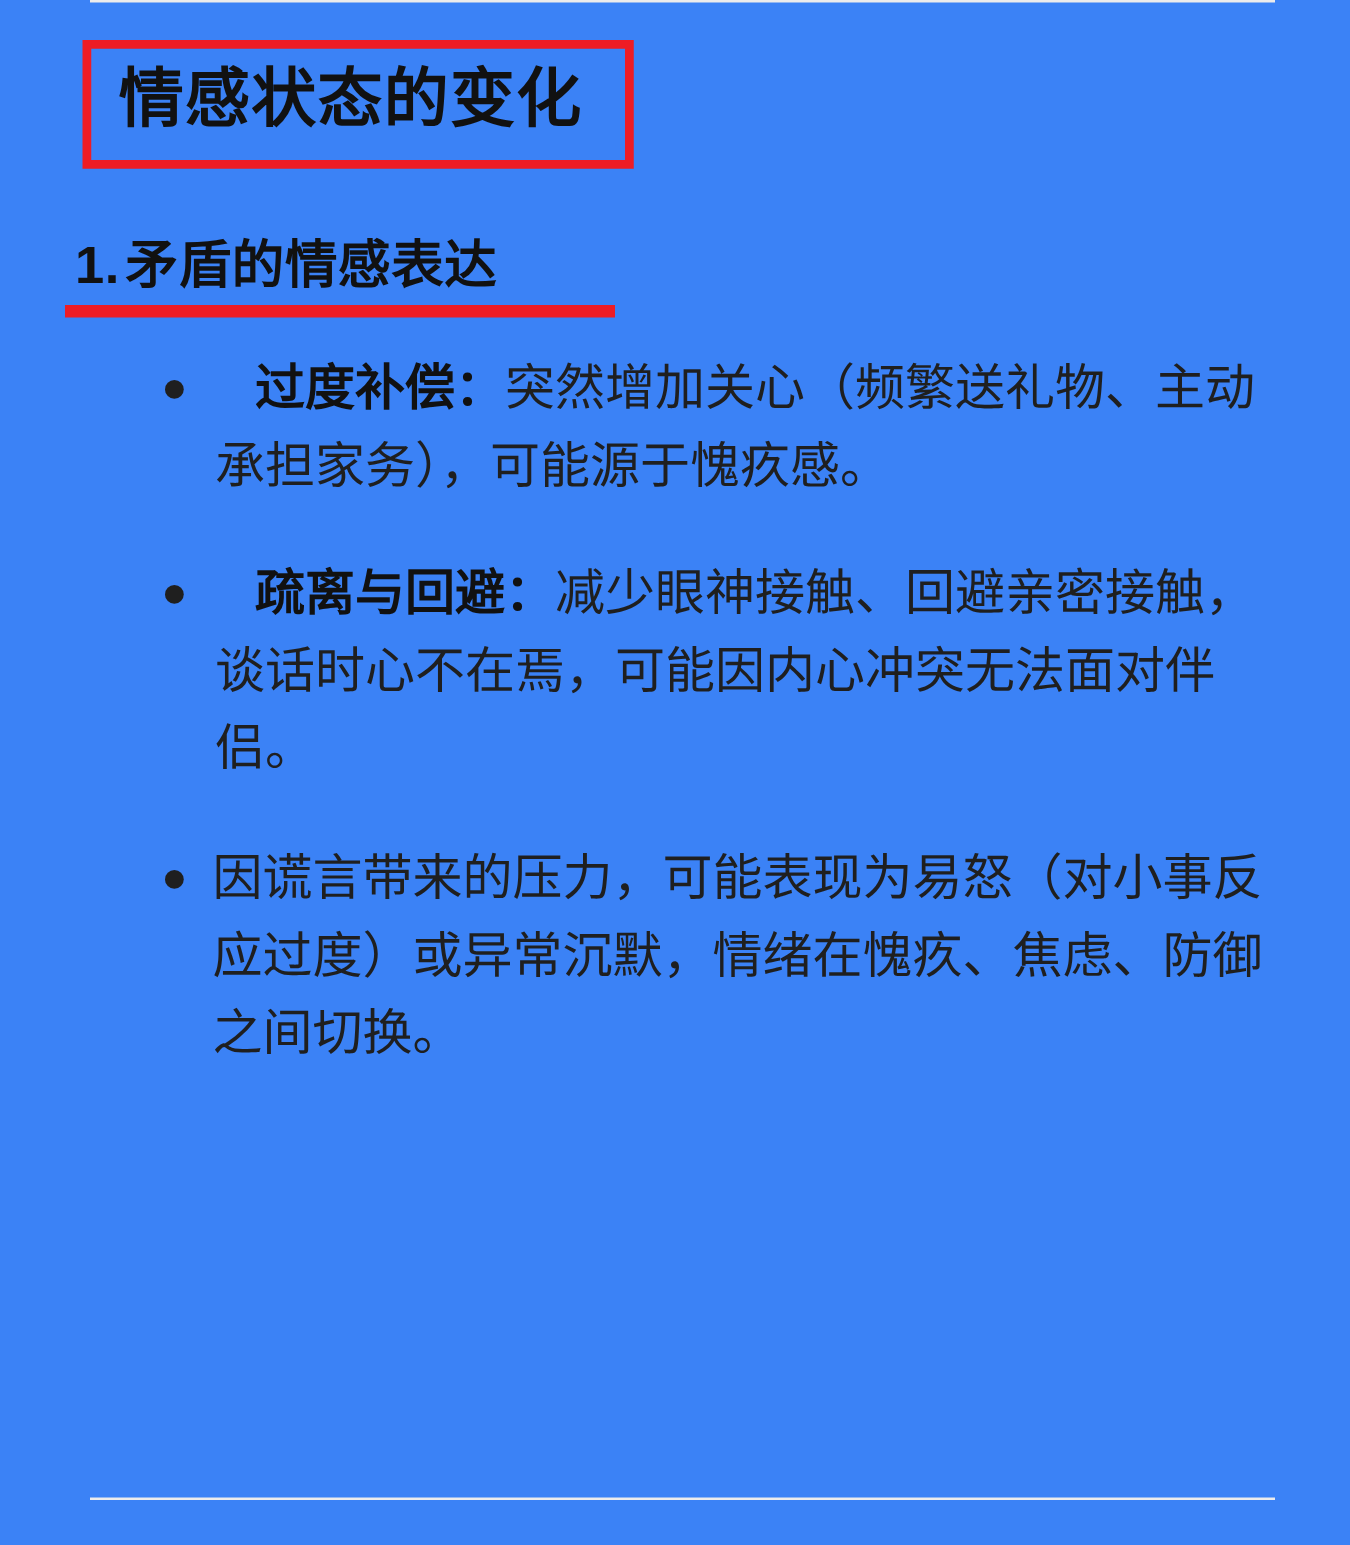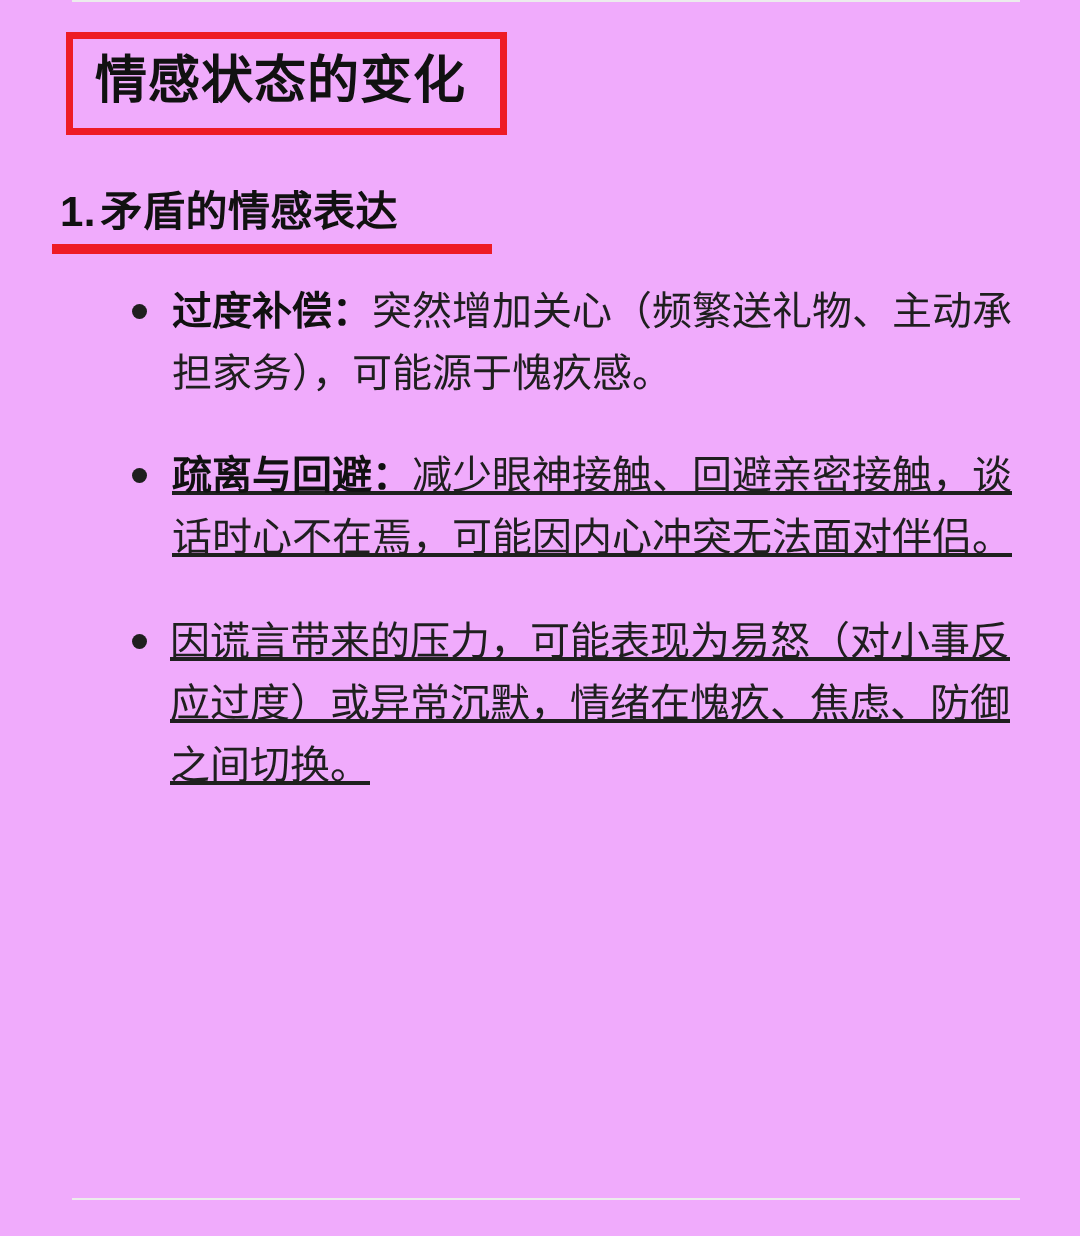--- a/index.html
+++ b/index.html
@@ -12,21 +12,21 @@
     height: 1236px;
     font-family: "Liberation Sans", "DejaVu Sans", sans-serif;
     color: #1a1a1a;
     position: relative;
     overflow: hidden;
   }
   .page {
     position: relative;
     width: 1080px;
     height: 1236px;
-    background: #f0abfc;
+    background: #3b82f6;
     box-sizing: border-box;
   }
   
   .edge-rule {
     position: absolute;
     left: 72px;
     right: 60px;
     height: 2px;
     background: #ececec;
   }
@@ -92,33 +92,34 @@
   }
   ul.bullets > li {
     position: relative;
     padding-left: 112px;
     margin-bottom: 40px;
     font-size: 40px;
     line-height: 1.55;
     color: #1f1f1f;
     letter-spacing: 0px;
   }
-  ul.bullets > li:last-child { margin-bottom: 0; text-decoration: underline; }
+  ul.bullets > li:last-child { margin-bottom: 0; }
   ul.bullets > li .dot {
     position: absolute;
     left: 72px;
     top: 24px;
     width: 15px;
     height: 15px;
     border-radius: 50%;
     background: #1f1f1f;
   }
   .lead {
     font-weight: 700;
     color: #111111;
+    margin-left: 32px;
   }
   .body-text {
     font-weight: 400;
   }
   .section-2 ul.bullets > li {
     padding-left: 110px;
   }
 </style>
 </head>
 <body>

